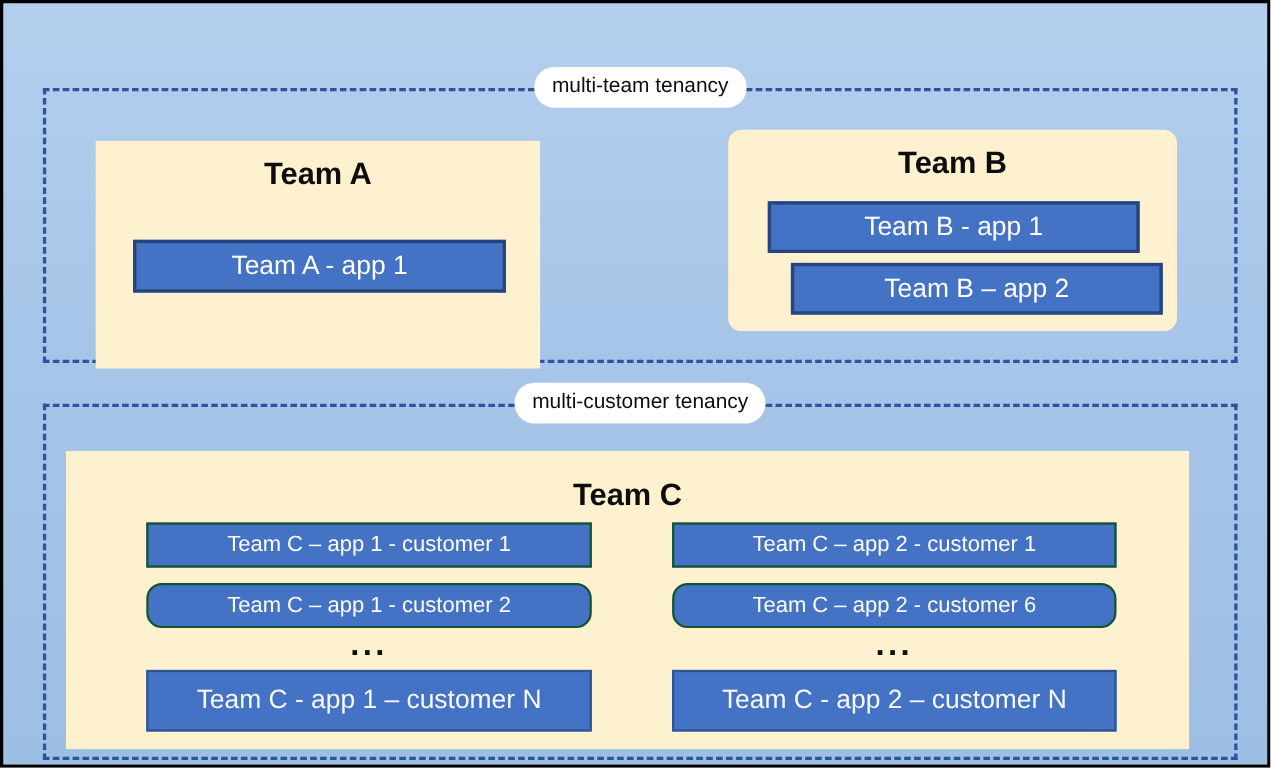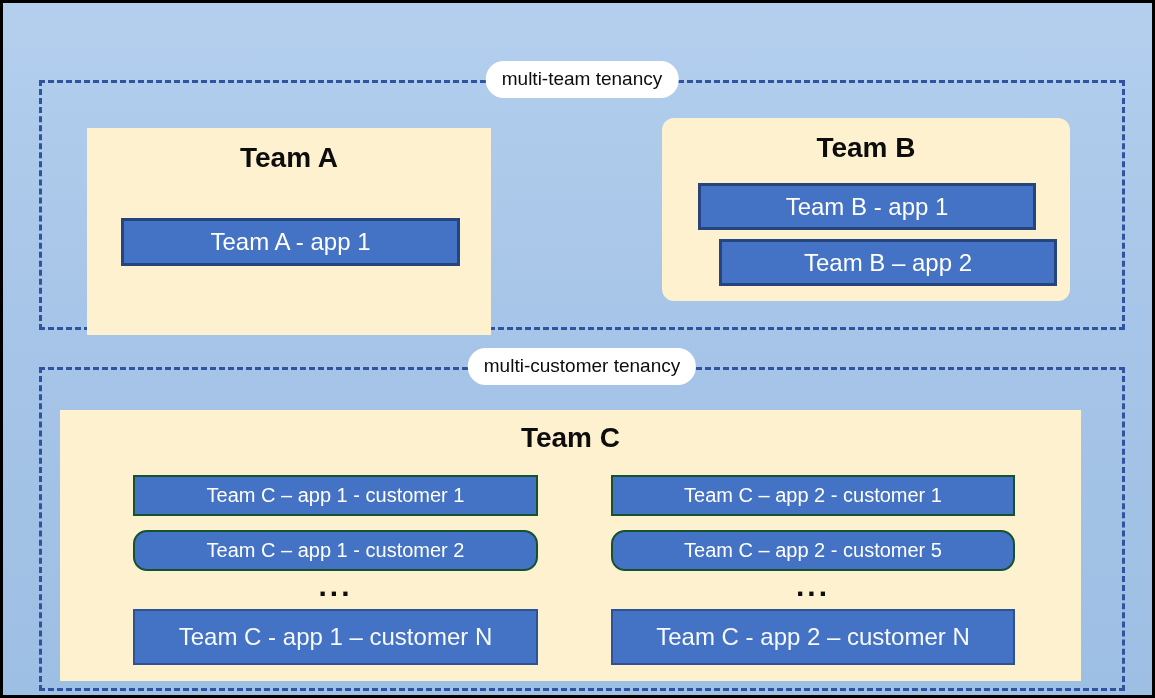--- a/index.html
+++ b/index.html
@@ -65,21 +65,21 @@
   
   .team-a { left: 45px;  top: 45px; width: 404px; height: 207px; }
   .team-a .team-title { padding-top: 14px; }
   .app-a1 { left: 34px; top: 90px; width: 339px; height: 48px; border: 3px solid #26447e; }
   .team-b { left: 620px; top: 35px; width: 408px; height: 183px; border-radius: 12px; }
   .team-b .team-title { padding-top: 14px; }
   .app-b1 { left: 36px; top: 65px;  width: 338px; height: 47px; border: 3px solid #26447e; }
   .app-b2 { left: 36px; top: 121px; width: 338px; height: 47px; border: 3px solid #26447e; margin-left: 21px; }
   
   .team-c { left: 18px; top: 40px; width: 1021px; height: 271px; }
-  .team-c .team-title { padding-top: 12px; }
+  .team-c .team-title { padding-top: 24px; }
   .c-col { position: absolute; top: 65px; width: 405px; }
   .c-col-1 { left: 73px; }
   .c-col-2 { left: 551px; width: 404px; }
   .c-row { position: relative; width: 100%; height: 41px; border: 2px solid #14532d; font-size: 20px; }
   .c-row + .c-row { margin-top: 14px; border-radius: 14px; }
   .c-ellipsis {
     height: 36px;
     text-align: center;
     font-size: 30px;
     font-weight: bold;
@@ -119,20 +119,20 @@
 
       <div class="c-col c-col-1">
         <div class="app-box c-row">Team C – app 1 - customer 1</div>
         <div class="app-box c-row">Team C – app 1 - customer 2</div>
         <div class="c-ellipsis">...</div>
         <div class="c-row-last">Team C - app 1 – customer N</div>
       </div>
 
       <div class="c-col c-col-2">
         <div class="app-box c-row">Team C – app 2 - customer 1</div>
-        <div class="app-box c-row">Team C – app 2 - customer 5</div>
+        <div class="app-box c-row">Team C – app 2 - customer 6</div>
         <div class="c-ellipsis">...</div>
         <div class="c-row-last">Team C - app 2 – customer N</div>
       </div>
     </div>
   </div>
 
 </div>
 
 </body></html>

